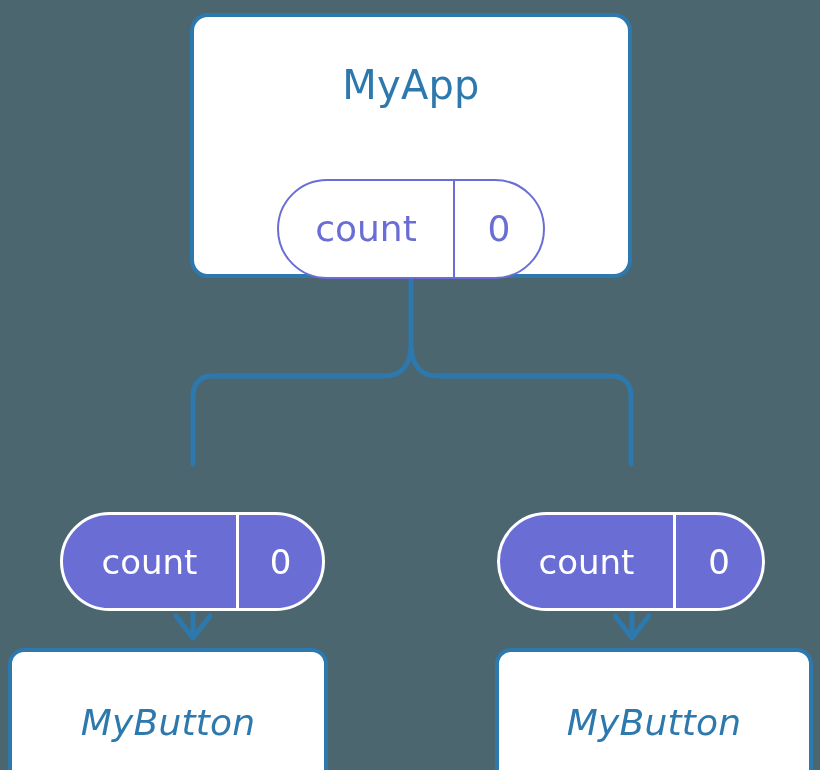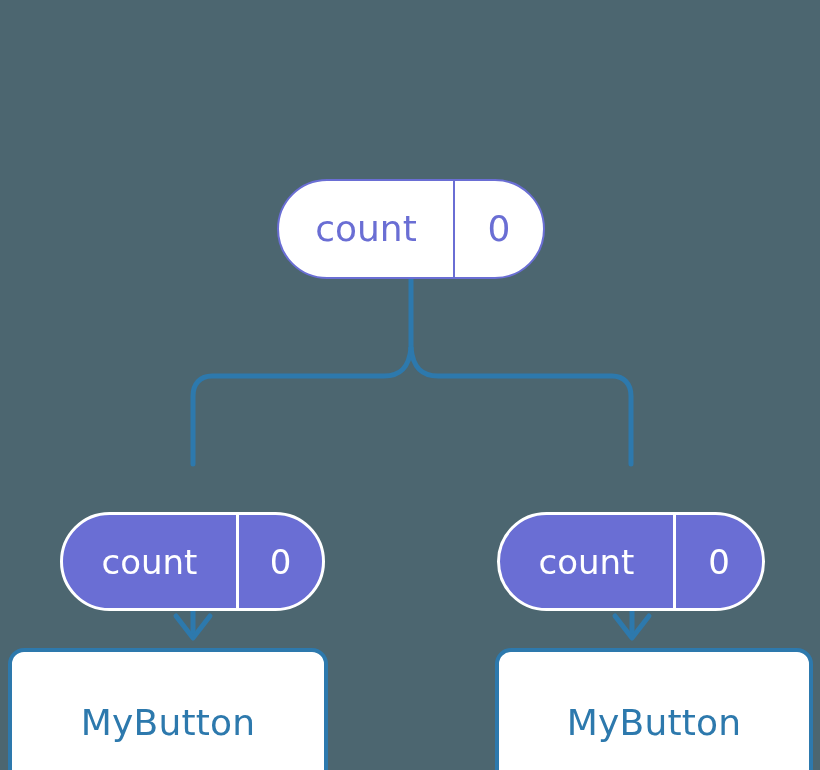--- a/index.html
+++ b/index.html
@@ -59,21 +59,21 @@
   }
   #node-myapp .comp-title { font-size: 40px; }
 
   
   .leaf-box {
     justify-content: center;
     padding-top: 0;
   }
   #node-mybutton-left  { left: 8px;   top: 648px; width: 320px; height: 150px; }
   #node-mybutton-right { left: 495px; top: 648px; width: 318px; height: 150px; }
-  .leaf-box .comp-title { font-size: 36px; }
+  .leaf-box .comp-title { font-size: 36px; font-style: italic; }
 
   
   .pill {
     position: absolute;
     display: flex;
     align-items: stretch;
     box-sizing: border-box;
     border-radius: 999px;
     overflow: hidden;
     margin-top: 48px;
@@ -136,20 +136,23 @@
       <path d="M 193 563 L 193 636"></path>
       <path d="M 176 616 L 193 638 L 210 616"></path>
     </g>
 
     <g fill="none" stroke="#2d79ad" stroke-width="5" stroke-linecap="round" stroke-linejoin="round">
       <path d="M 632 563 L 632 636"></path>
       <path d="M 615 616 L 632 638 L 649 616"></path>
     </g>
   </svg>
 
+  <div id="node-myapp" class="comp-box">
+    <div class="comp-title">MyApp</div>
+  </div>
 
   <div id="pill-myapp" class="pill pill-outline">
     <div class="pill-key">count</div>
     <div class="pill-val">0</div>
   </div>
 
   <div id="pill-left" class="pill pill-filled">
     <div class="pill-key">count</div>
     <div class="pill-val">0</div>
   </div>

